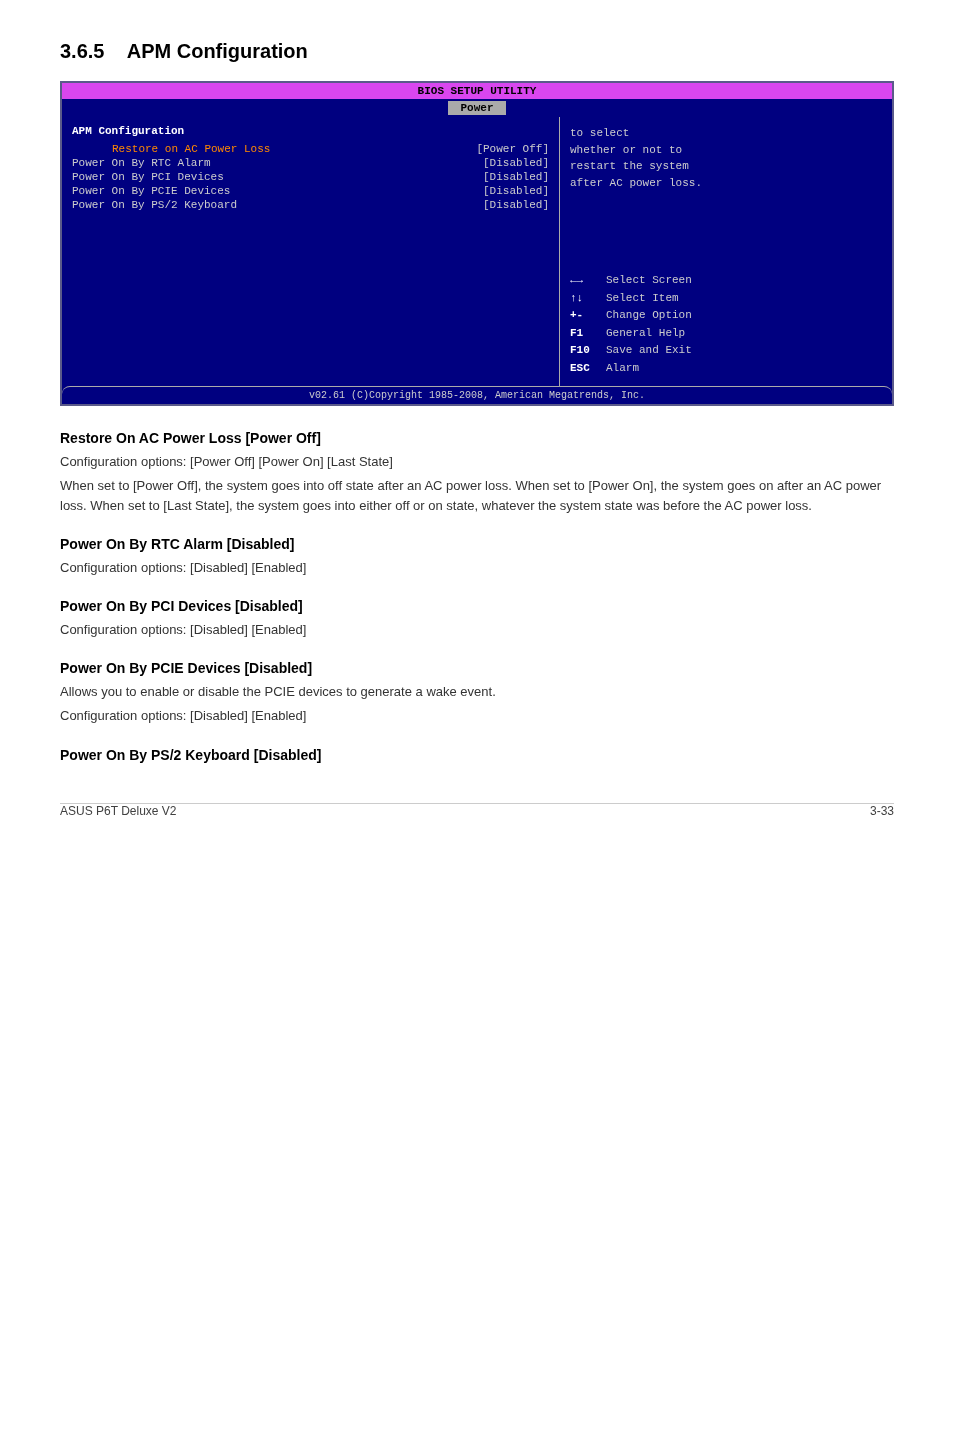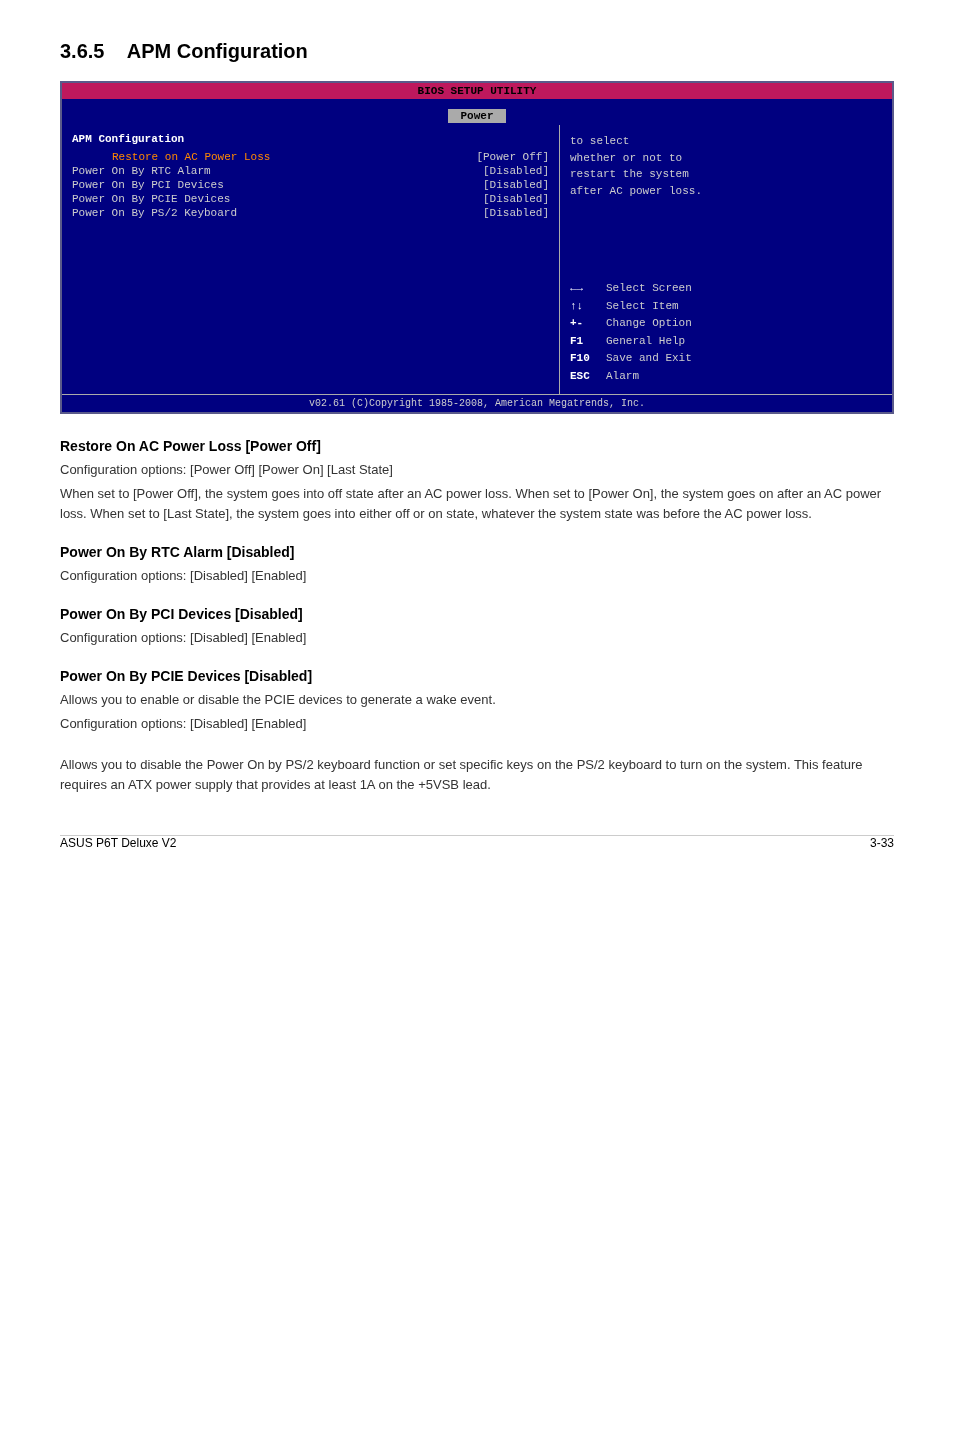--- a/index.html
+++ b/index.html
@@ -25,35 +25,34 @@
       border: 2px solid #5a5a8a;
       background: #000080;
       color: #ccc;
       font-family: 'Courier New', Courier, monospace;
       font-size: 11px;
       margin-bottom: 24px;
       width: 100%;
     }
 
     .bios-title-bar {
-      background: #be185d;
+      background: #d946ef;
       color: #000;
       text-align: center;
       padding: 2px 0;
       font-family: 'Courier New', Courier, monospace;
       font-size: 11px;
       font-weight: bold;
     }
 
     .bios-tab-bar {
       display: flex;
       justify-content: center;
       background: #000080;
       padding: 2px 0;
-      margin-top: 8px;
     }
 
     .bios-tab {
       background: #aaaaaa;
       color: #000;
       padding: 1px 12px;
       font-family: 'Courier New', Courier, monospace;
       font-size: 11px;
       font-weight: bold;
     }
@@ -123,20 +122,21 @@
     }
 
     .bios-footer {
       background: #000080;
       color: #ccc;
       text-align: center;
       font-family: 'Courier New', Courier, monospace;
       font-size: 10px;
       padding: 3px 0;
       border-top: 1px solid #aaa;
+      border-radius: 8px;
     }
 
     
     .doc-section {
       margin-bottom: 20px;
     }
 
     .doc-section-title {
       font-weight: bold;
       font-size: 14px;
@@ -155,21 +155,21 @@
       font-weight: bold;
       color: #000;
     }
 
     .page-footer {
       border-top: 1px solid #ccc;
       margin-top: 40px;
       display: flex;
       justify-content: space-between;
       font-size: 12px;
-      color: #000000;
+      color: #404040;
     }
 
     .bios-right-inner {
       display: flex;
       flex-direction: column;
       height: 100%;
       gap: 39px;
     }
 
     .bios-nav-rows {
@@ -278,20 +278,20 @@
     <div class="doc-section">
       <div class="doc-section-title">Power On By PCI Devices [Disabled]</div>
       <div class="doc-section-body">Configuration options: [Disabled] [Enabled]</div>
     </div>
     <div class="doc-section">
       <div class="doc-section-title">Power On By PCIE Devices [Disabled]</div>
       <div class="doc-section-body">Allows you to enable or disable the PCIE devices to generate a wake event.</div>
       <div class="doc-section-body">Configuration options: [Disabled] [Enabled]</div>
     </div>
     <div class="doc-section">
-      <div class="doc-section-body">Allows you to disable the Power On by PS/2 keyboard function or set specific keys on the PS/2 keyboard to turn on the system. This feature requires an ATX power supply that provides at least 1A on the +5VSB lead.</div>
+      <div class="doc-section-title">Power On By PS/2 Keyboard [Disabled]</div>
     </div>
   </div>
 
 <div class="page-footer">
   <span>ASUS P6T Deluxe V2</span>
   <span>3-33</span>
 </div>
 
 </body></html>

